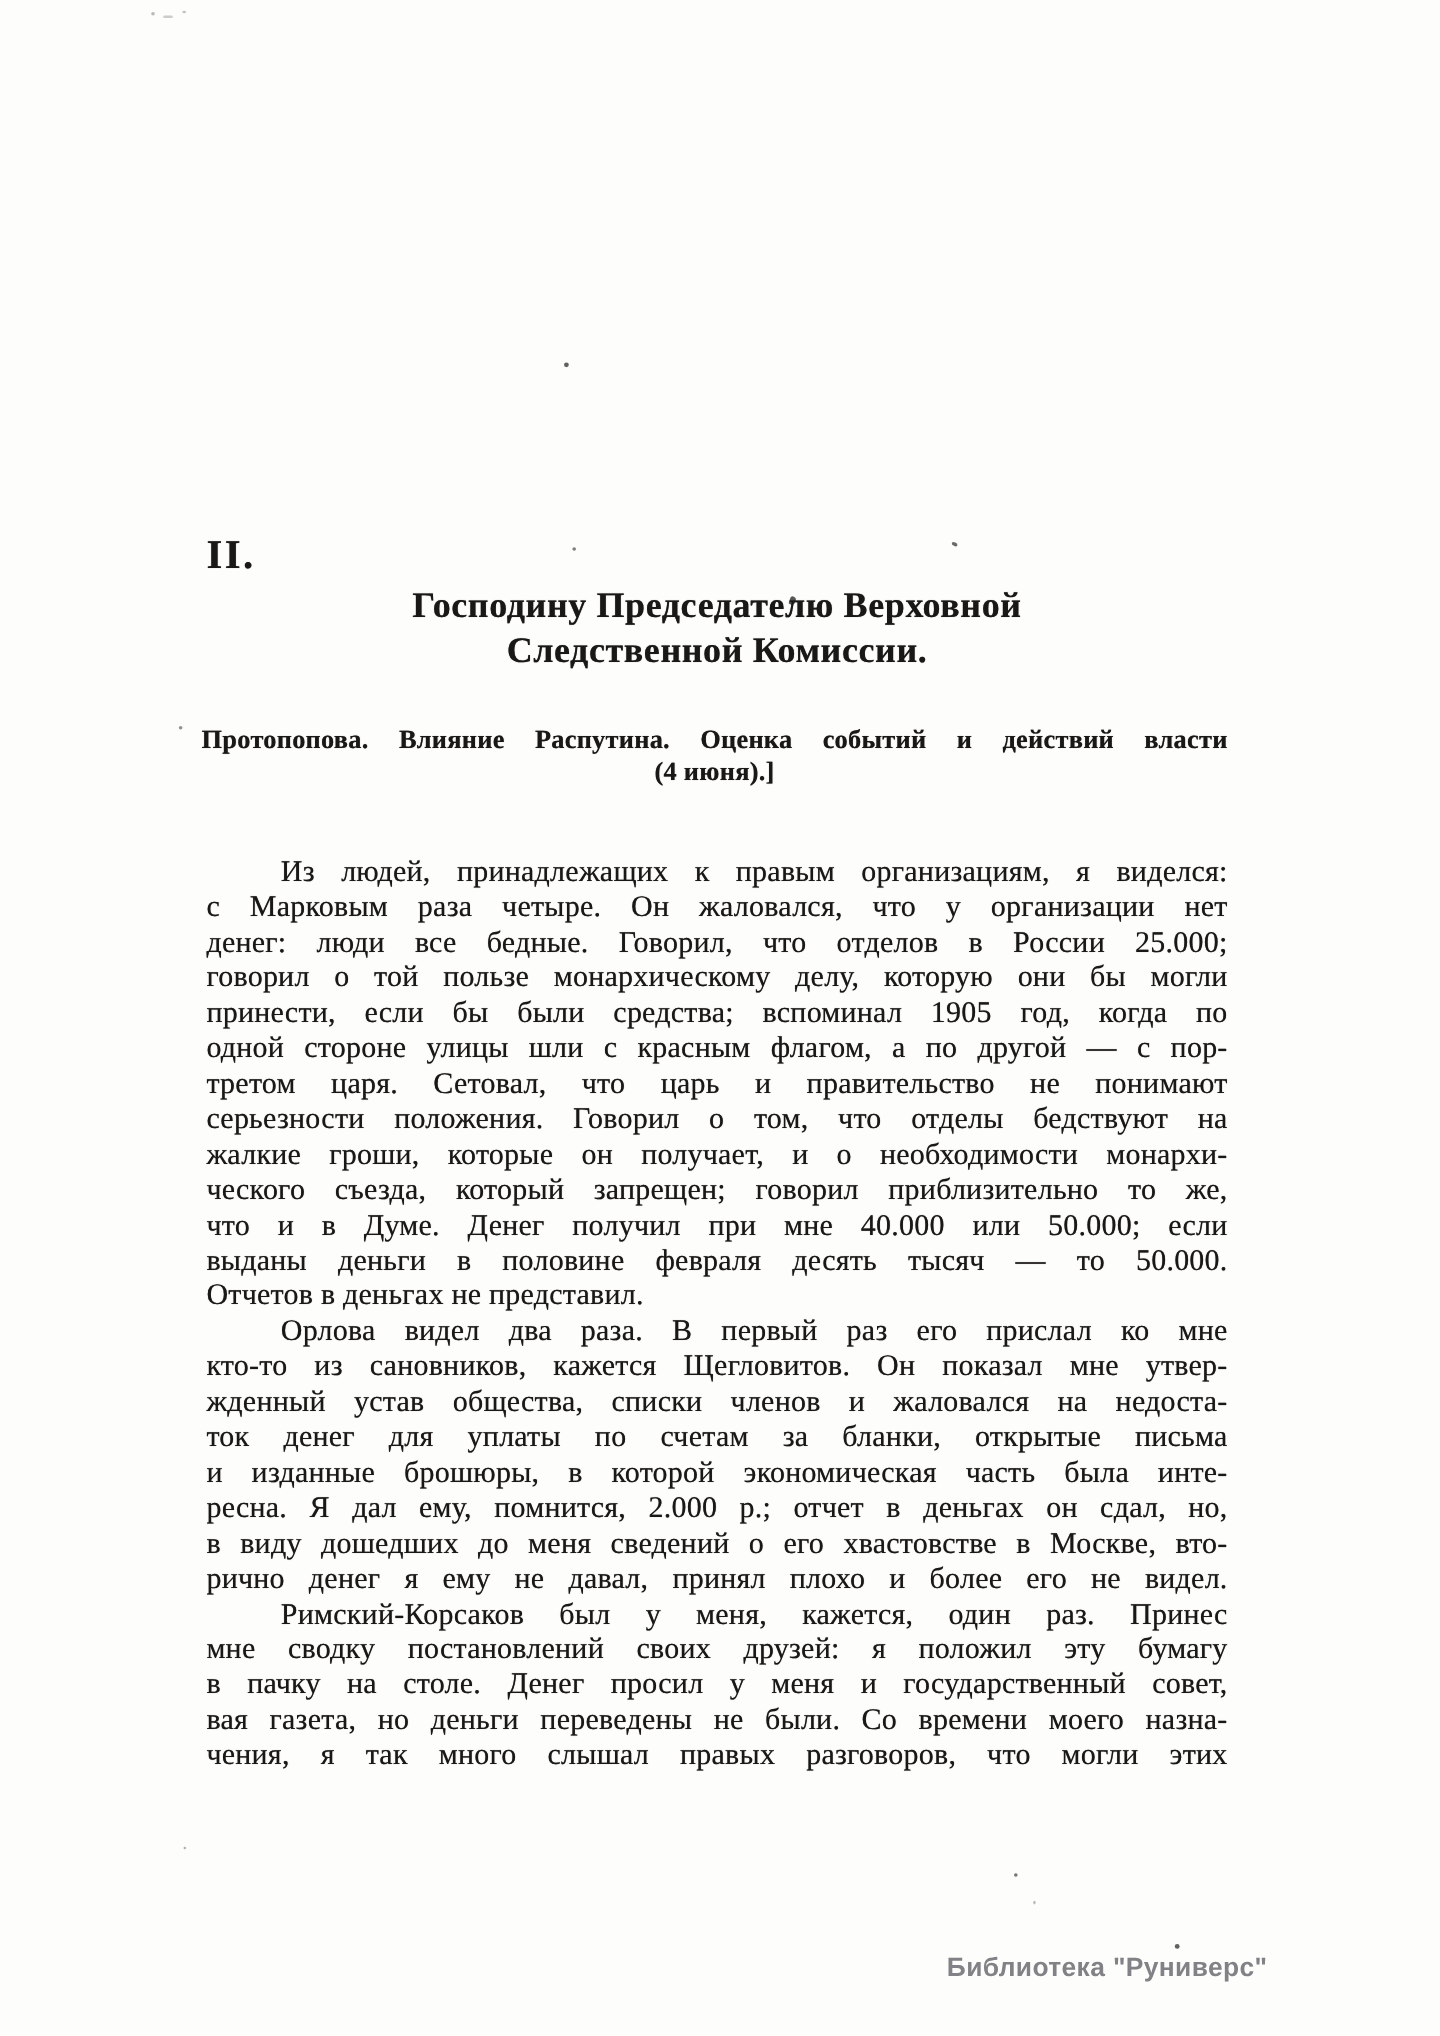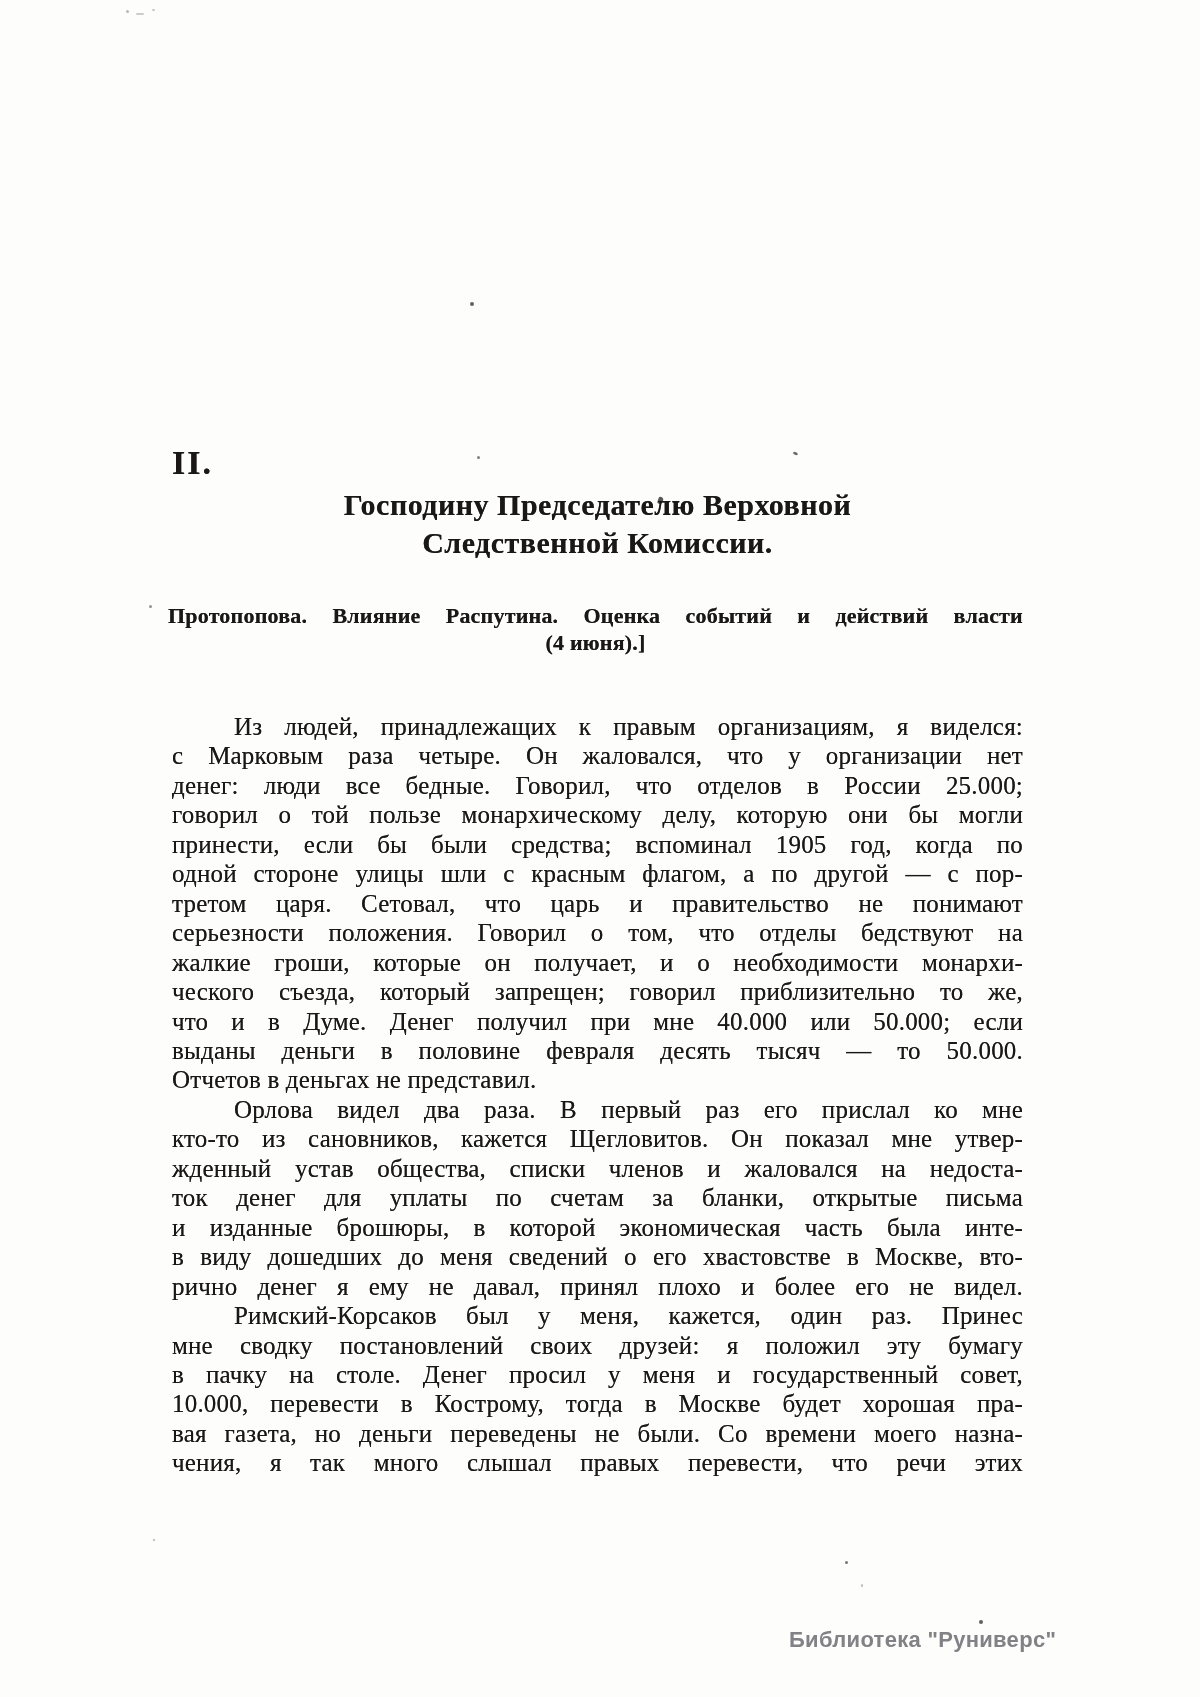--- a/index.html
+++ b/index.html
@@ -126,28 +126,28 @@
         <div class="line">что и в Думе. Денег получил при мне 40.000 или 50.000; если</div>
         <div class="line">выданы деньги в половине февраля десять тысяч — то 50.000.</div>
         <div class="line endline">Отчетов в деньгах не представил.</div>
       </div>
       <div class="para">
         <div class="line indent">Орлова видел два раза. В первый раз его прислал ко мне</div>
         <div class="line">кто-то из сановников, кажется Щегловитов. Он показал мне утвер-</div>
         <div class="line">жденный устав общества, списки членов и жаловался на недоста-</div>
         <div class="line">ток денег для уплаты по счетам за бланки, открытые письма</div>
         <div class="line">и изданные брошюры, в которой экономическая часть была инте-</div>
+        <div class="line">ресна. Я дал ему, помнится, 2.000 р.; отчет в деньгах он сдал, но,</div>
         <div class="line">в виду дошедших до меня сведений о его хвастовстве в Москве, вто-</div>
         <div class="line">рично денег я ему не давал, принял плохо и более его не видел.</div>
       </div>
       <div class="para">
         <div class="line indent">Римский-Корсаков был у меня, кажется, один раз. Принес</div>
         <div class="line">мне сводку постановлений своих друзей: я положил эту бумагу</div>
         <div class="line">в пачку на столе. Денег просил у меня и государственный совет,</div>
-        <div class="line">10.000, перевести в Кострому, тогда в Москве будет хорошая пра-</div>
         <div class="line">вая газета, но деньги переведены не были. Со времени моего назна-</div>
-        <div class="line">чения, я так много слышал правых перевести, что речи этих</div>
+        <div class="line">чения, я так много слышал правых разговоров, что могли этих</div>
       </div>
     </div>
 
   <div class="watermark">Библиотека "Руниверс"</div>
 
 </div>
 
 </body></html>

